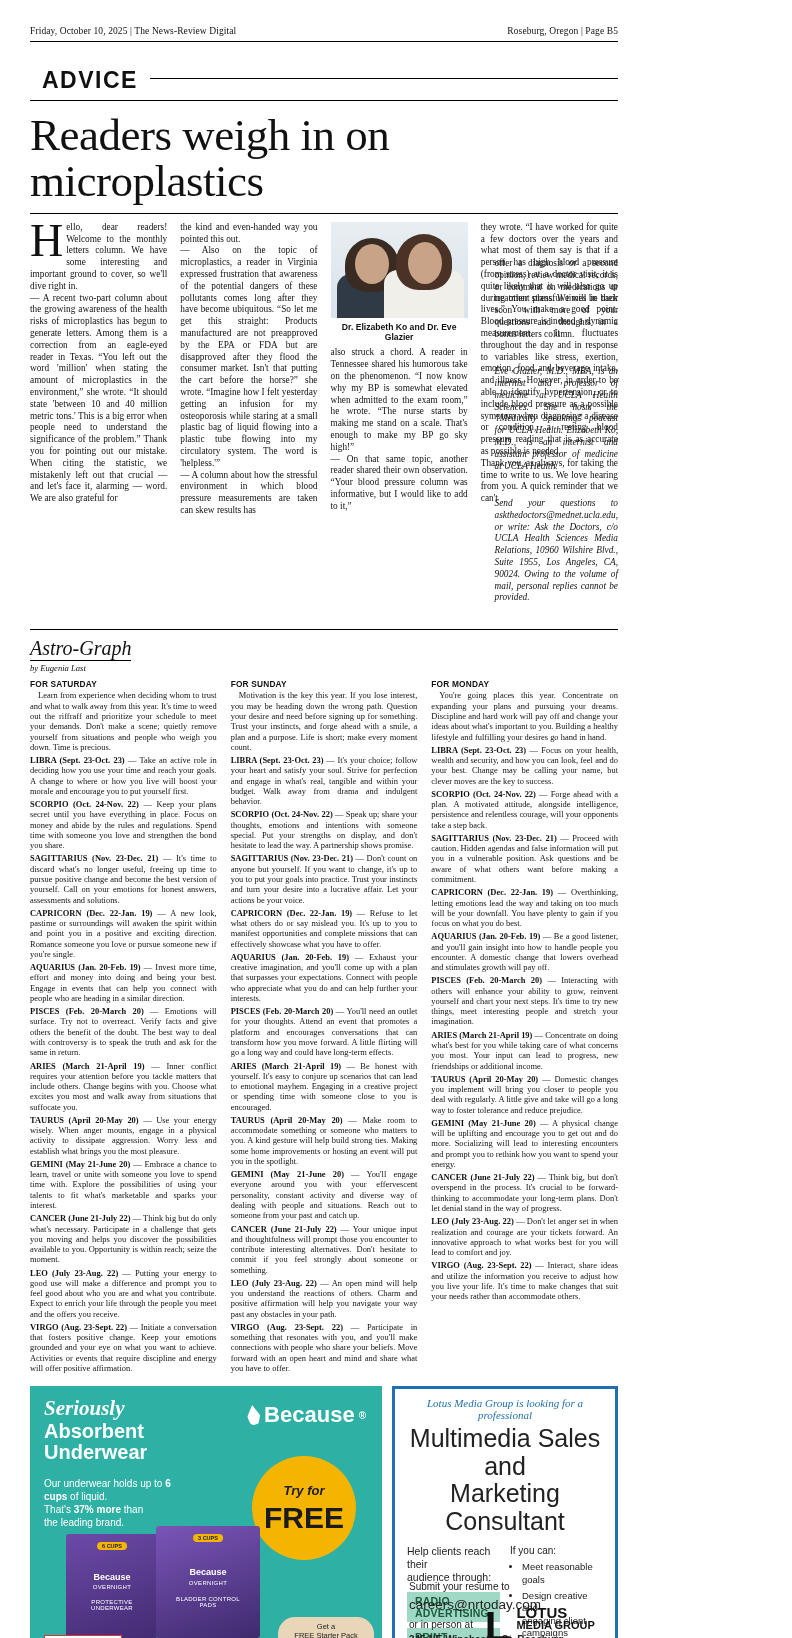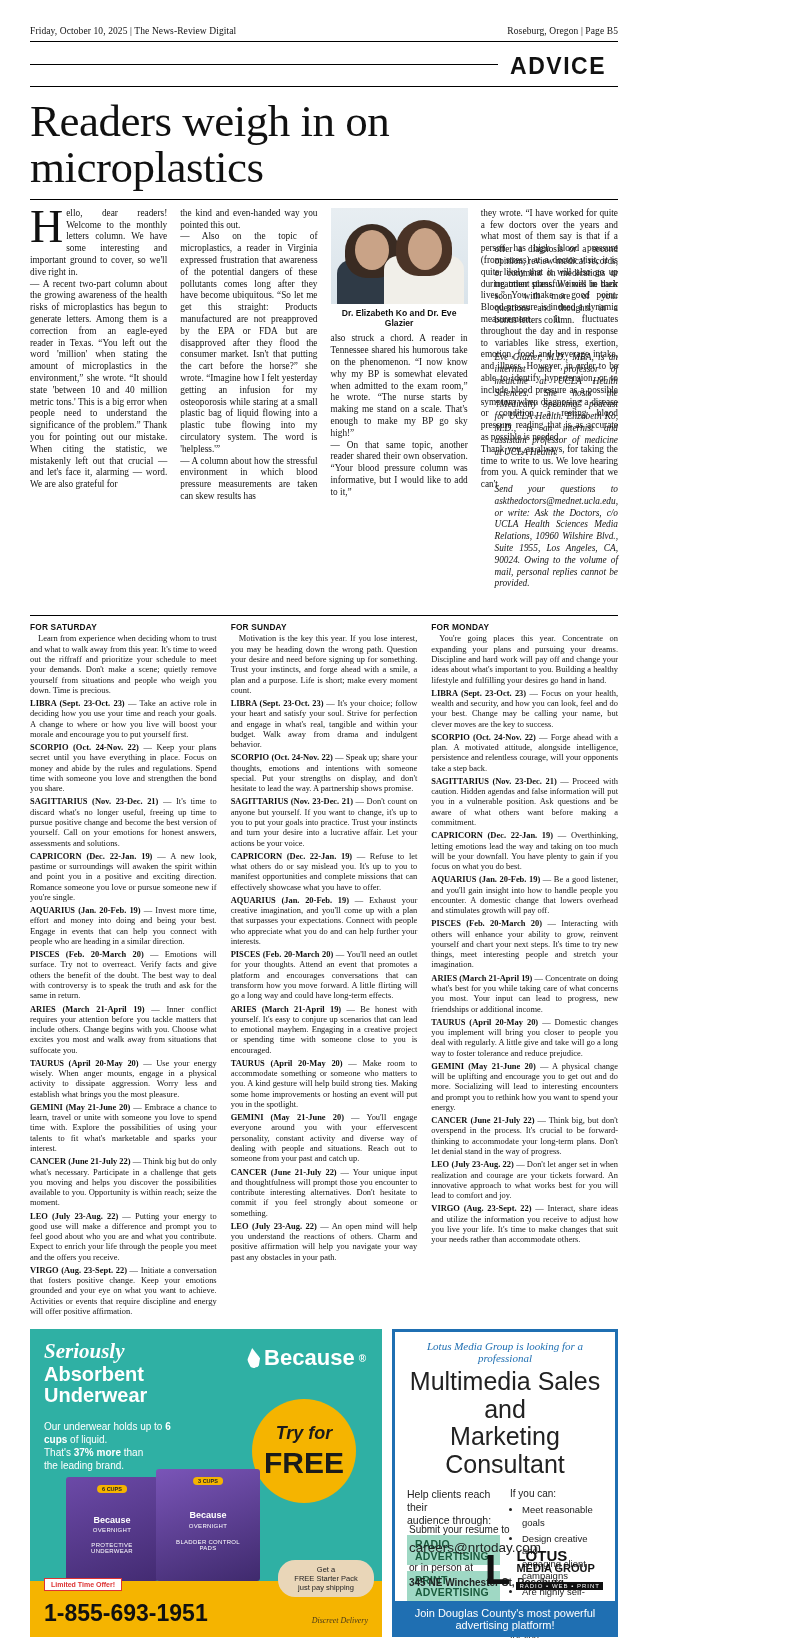--- a/index.html
+++ b/index.html
@@ -22,23 +22,23 @@
   .masthead {
     display: flex;
     justify-content: space-between;
     align-items: baseline;
     font-size: 9.5px;
     letter-spacing: 0.1px;
     padding-bottom: 5px;
   }
   .rule-thin { border-top: 1px solid #000; }
   .section-head {
-    text-align: right;
+    text-align: left;
     position: relative;
-    margin-top: 8px;
+    margin-top: 22px;
   }
   .section-head .title {
     font-family: "Liberation Sans", sans-serif;
     font-weight: bold;
     font-size: 23px;
     letter-spacing: 1.5px;
     display: inline-block;
     padding: 0 12px;
     background: #fff;
     position: relative;
@@ -237,21 +237,21 @@
     border-radius: 50%;
     background: #f5b400;
     color: #1b1b1b;
     display: flex;
     flex-direction: column;
     align-items: center;
     justify-content: center;
     font-family: "Liberation Sans", sans-serif;
     line-height: 1;
   }
-  .tryfree .t1 { font-size: 18px; font-style: italic; font-weight: bold; margin-bottom: 6px;}
+  .tryfree .t1 { font-size: 13px; font-style: italic; font-weight: bold; margin-bottom: 6px;}
   .tryfree .t2 { font-size: 30px; font-weight: bold; text-align: center; }
   .pkg {
     position: absolute;
     bottom: 56px;
     border-radius: 3px;
   }
   .pkg1 { left: 36px; width: 92px; height: 104px; background: linear-gradient(160deg,#6c4aa8,#432b72); }
   .pkg2 { left: 126px; width: 104px; height: 112px; background: linear-gradient(160deg,#7a55b8,#3f2a6d); }
   .pkg-label {
     position: absolute; left: 0; right: 0; top: 36%;
@@ -493,20 +493,24 @@
       <p>offer a diagnosis or a second opinion, review medical records, or comment on medications or treatment plans. We will be back soon with more of your questions and thoughts in a bonus letters column.</p>
       <div class="spacer-sm"></div>
       <p class="italic-block">Eve Glazier, M.D., MBA, is an internist and professor of medicine at UCLA Health Sciences. She hosts the “Medically Speaking” podcast for UCLA Health. Elizabeth Ko, M.D., is an internist and assistant professor of medicine at UCLA Health.</p>
       <div class="spacer-sm"></div>
       <p class="italic-block">Send your questions to askthedoctors@mednet.ucla.edu, or write: Ask the Doctors, c/o UCLA Health Sciences Media Relations, 10960 Wilshire Blvd., Suite 1955, Los Angeles, CA, 90024. Owing to the volume of mail, personal replies cannot be provided.</p>
     </div>
   </div>
 
   <div class="rule-double" style="margin-top:16px;"></div>
 
+  <div class="astro-head">
+    <div class="astro-title">Astro-Graph</div>
+    <div class="astro-by">by Eugenia Last</div>
+  </div>
 
   <div class="horo" id="horo-grid">
       <div>
         <div class="day">FOR SATURDAY</div>
         <p class="first">Learn from experience when deciding whom to trust and what to walk away from this year. It's time to weed out the riffraff and prioritize your schedule to meet your demands. Don't make a scene; quietly remove yourself from situations and people who weigh you down. Time is precious.</p>
         <p><span class="sign">LIBRA (Sept. 23-Oct. 23)</span> — Take an active role in deciding how you use your time and reach your goals. A change to where or how you live will boost your morale and encourage you to put yourself first.</p>
         <p><span class="sign">SCORPIO (Oct. 24-Nov. 22)</span> — Keep your plans secret until you have everything in place. Focus on money and abide by the rules and regulations. Spend time with someone you love and strengthen the bond you share.</p>
         <p><span class="sign">SAGITTARIUS (Nov. 23-Dec. 21)</span> — It's time to discard what's no longer useful, freeing up time to pursue positive change and become the best version of yourself. Call on your emotions for honest answers, assessments and solutions.</p>
         <p><span class="sign">CAPRICORN (Dec. 22-Jan. 19)</span> — A new look, pastime or surroundings will awaken the spirit within and point you in a positive and exciting direction. Romance someone you love or pursue someone new if you're single.</p>
         <p><span class="sign">AQUARIUS (Jan. 20-Feb. 19)</span> — Invest more time, effort and money into doing and being your best. Engage in events that can help you connect with people who are heading in a similar direction.</p>
@@ -525,20 +529,21 @@
         <p><span class="sign">SCORPIO (Oct. 24-Nov. 22)</span> — Speak up; share your thoughts, emotions and intentions with someone special. Put your strengths on display, and don't hesitate to lead the way. A partnership shows promise.</p>
         <p><span class="sign">SAGITTARIUS (Nov. 23-Dec. 21)</span> — Don't count on anyone but yourself. If you want to change, it's up to you to put your goals into practice. Trust your instincts and turn your desire into a lucrative affair. Let your actions be your voice.</p>
         <p><span class="sign">CAPRICORN (Dec. 22-Jan. 19)</span> — Refuse to let what others do or say mislead you. It's up to you to manifest opportunities and complete missions that can effectively showcase what you have to offer.</p>
         <p><span class="sign">AQUARIUS (Jan. 20-Feb. 19)</span> — Exhaust your creative imagination, and you'll come up with a plan that surpasses your expectations. Connect with people who appreciate what you do and can help further your interests.</p>
         <p><span class="sign">PISCES (Feb. 20-March 20)</span> — You'll need an outlet for your thoughts. Attend an event that promotes a platform and encourages conversations that can transform how you move forward. A little flirting will go a long way and could have long-term effects.</p>
         <p><span class="sign">ARIES (March 21-April 19)</span> — Be honest with yourself. It's easy to conjure up scenarios that can lead to emotional mayhem. Engaging in a creative project or spending time with someone close to you is encouraged.</p>
         <p><span class="sign">TAURUS (April 20-May 20)</span> — Make room to accommodate something or someone who matters to you. A kind gesture will help build strong ties. Making some home improvements or hosting an event will put you in the spotlight.</p>
         <p><span class="sign">GEMINI (May 21-June 20)</span> — You'll engage everyone around you with your effervescent personality, constant activity and diverse way of dealing with people and situations. Reach out to someone from your past and catch up.</p>
         <p><span class="sign">CANCER (June 21-July 22)</span> — Your unique input and thoughtfulness will prompt those you encounter to contribute interesting alternatives. Don't hesitate to commit if you feel strongly about someone or something.</p>
         <p><span class="sign">LEO (July 23-Aug. 22)</span> — An open mind will help you understand the reactions of others. Charm and positive affirmation will help you navigate your way past any obstacles in your path.</p>
+        <p><span class="sign">VIRGO (Aug. 23-Sept. 22)</span> — Participate in something that resonates with you, and you'll make connections with people who share your beliefs. Move forward with an open heart and mind and share what you have to offer.</p>
       </div>
       <div>
         <div class="day">FOR MONDAY</div>
         <p class="first">You're going places this year. Concentrate on expanding your plans and pursuing your dreams. Discipline and hard work will pay off and change your ideas about what's important to you. Building a healthy lifestyle and fulfilling your desires go hand in hand.</p>
         <p><span class="sign">LIBRA (Sept. 23-Oct. 23)</span> — Focus on your health, wealth and security, and how you can look, feel and do your best. Change may be calling your name, but clever moves are the key to success.</p>
         <p><span class="sign">SCORPIO (Oct. 24-Nov. 22)</span> — Forge ahead with a plan. A motivated attitude, alongside intelligence, persistence and relentless courage, will your opponents take a step back.</p>
         <p><span class="sign">SAGITTARIUS (Nov. 23-Dec. 21)</span> — Proceed with caution. Hidden agendas and false information will put you in a vulnerable position. Ask questions and be aware of what others want before making a commitment.</p>
         <p><span class="sign">CAPRICORN (Dec. 22-Jan. 19)</span> — Overthinking, letting emotions lead the way and taking on too much will be your downfall. You have plenty to gain if you focus on what you do best.</p>
         <p><span class="sign">AQUARIUS (Jan. 20-Feb. 19)</span> — Be a good listener, and you'll gain insight into how to handle people you encounter. A domestic change that lowers overhead and stimulates growth will pay off.</p>
         <p><span class="sign">PISCES (Feb. 20-March 20)</span> — Interacting with others will enhance your ability to grow, reinvent yourself and chart your next steps. It's time to try new things, meet interesting people and stretch your imagination.</p>

